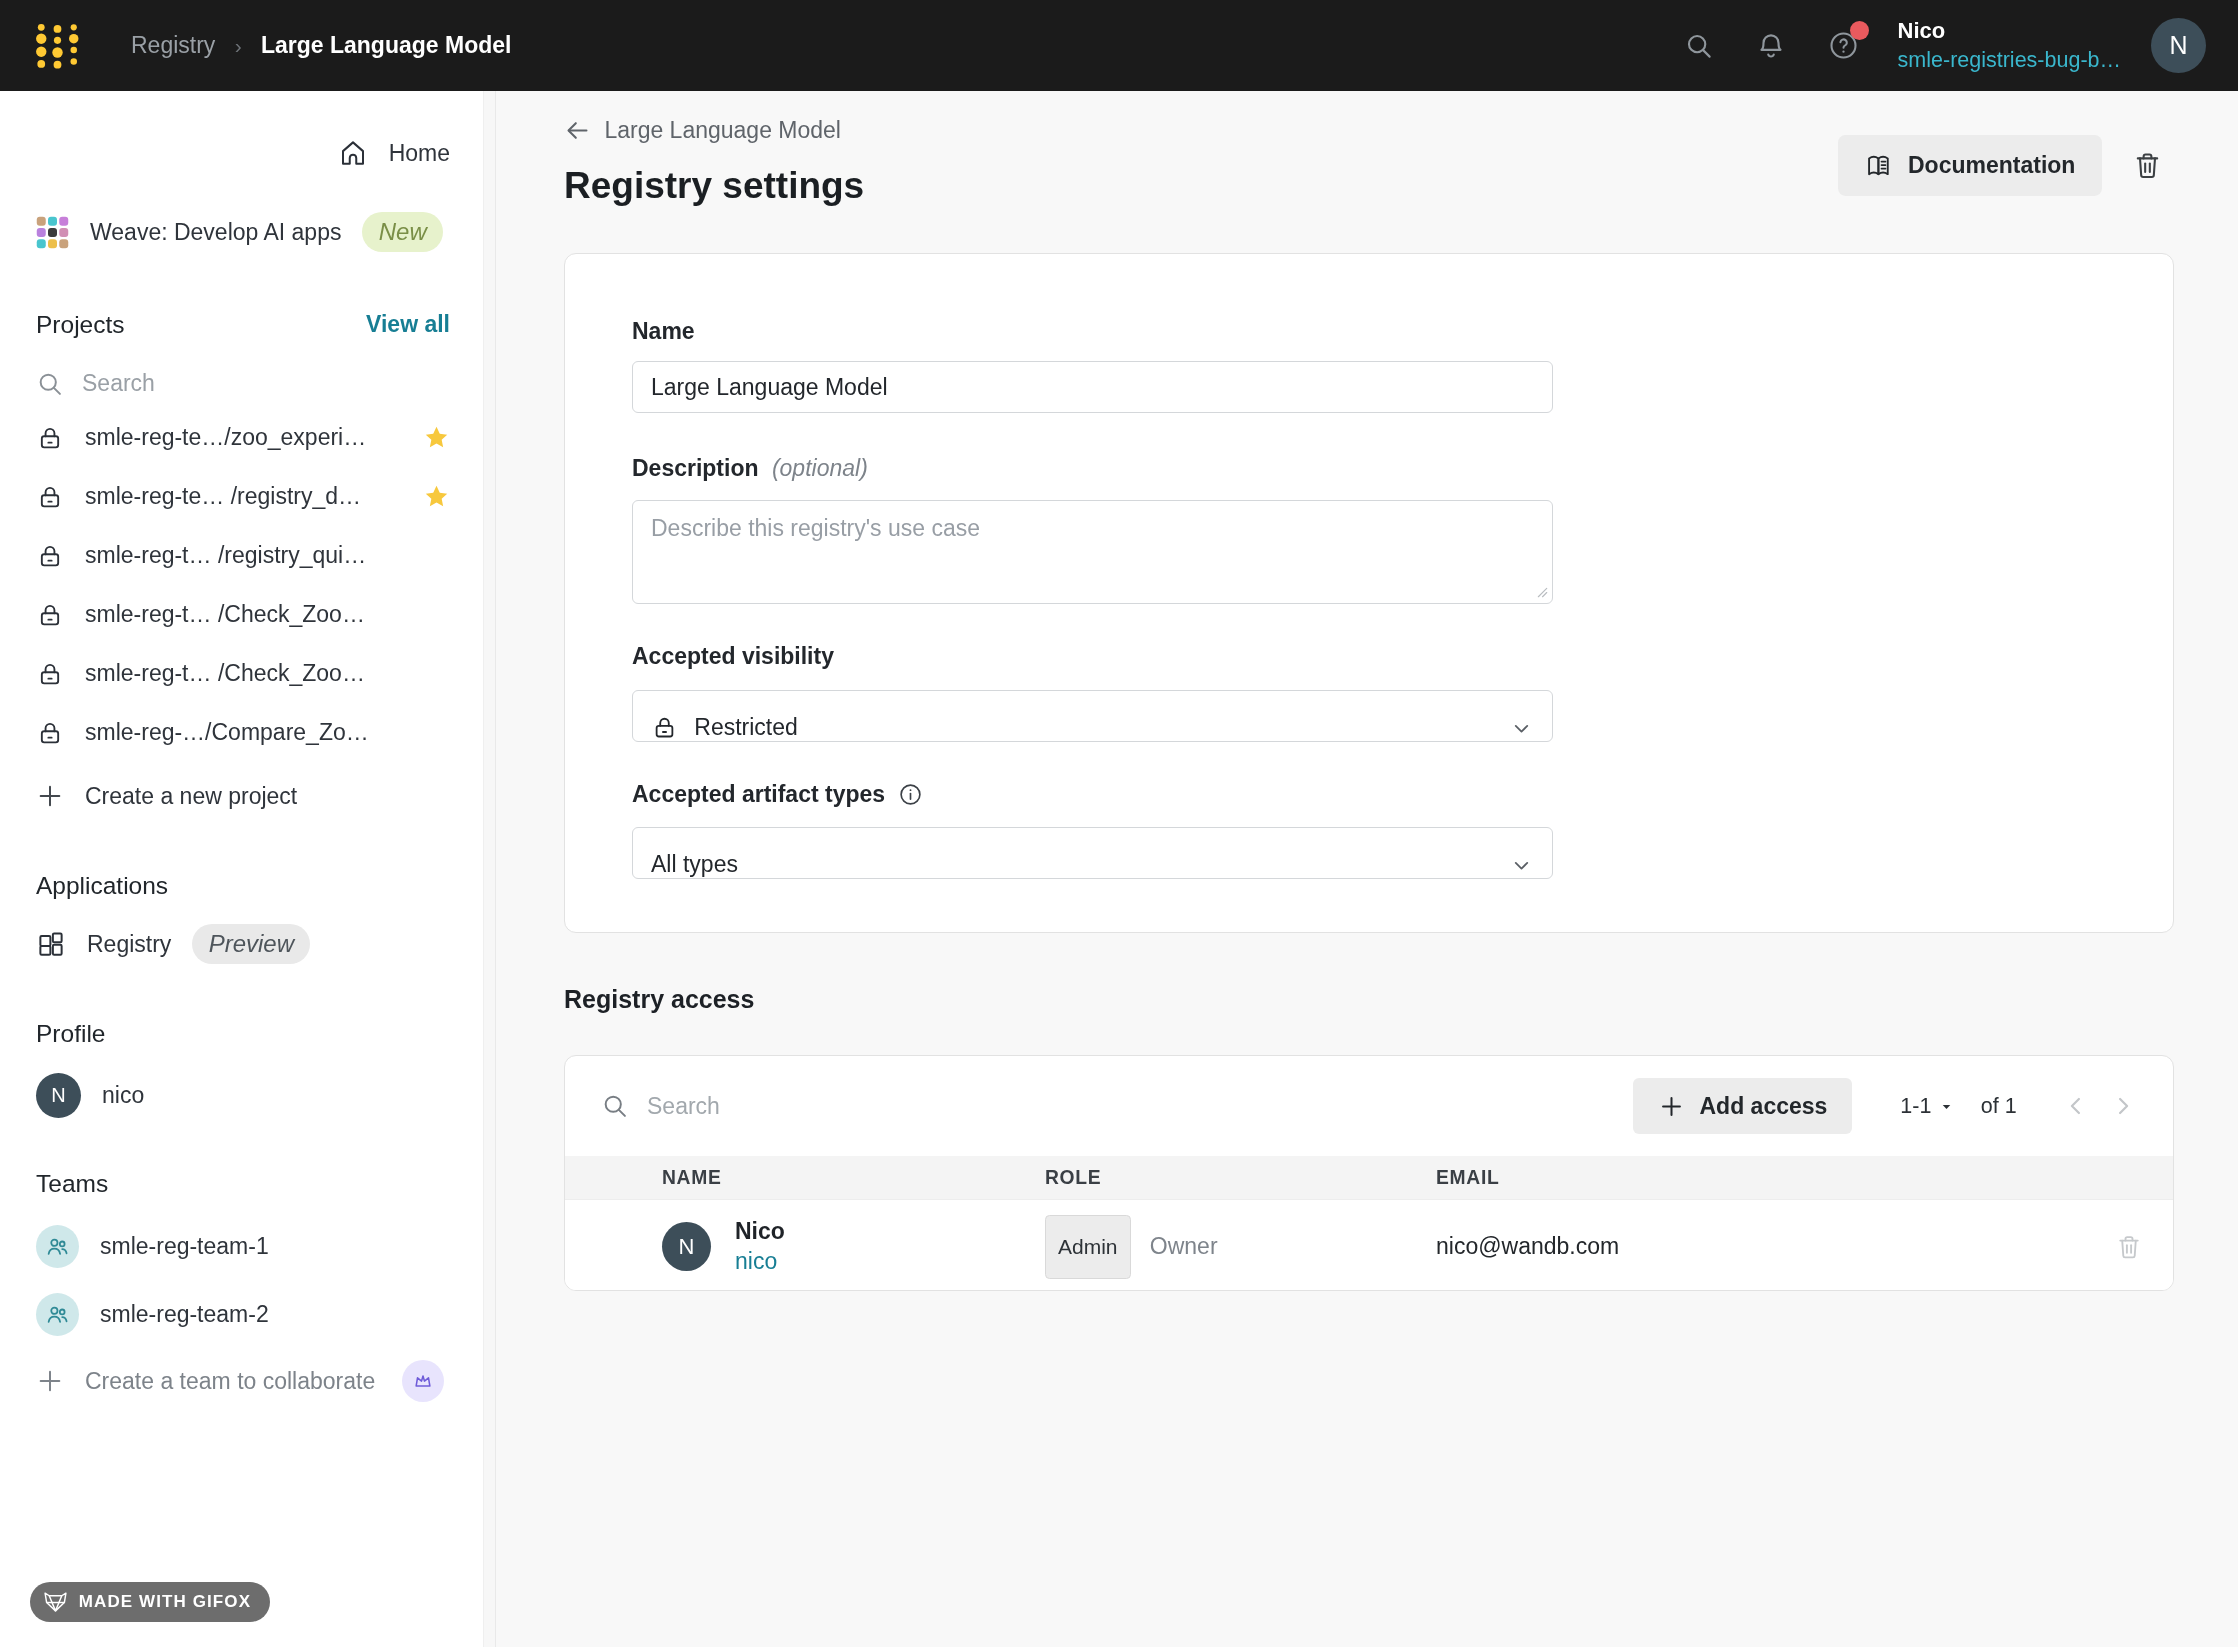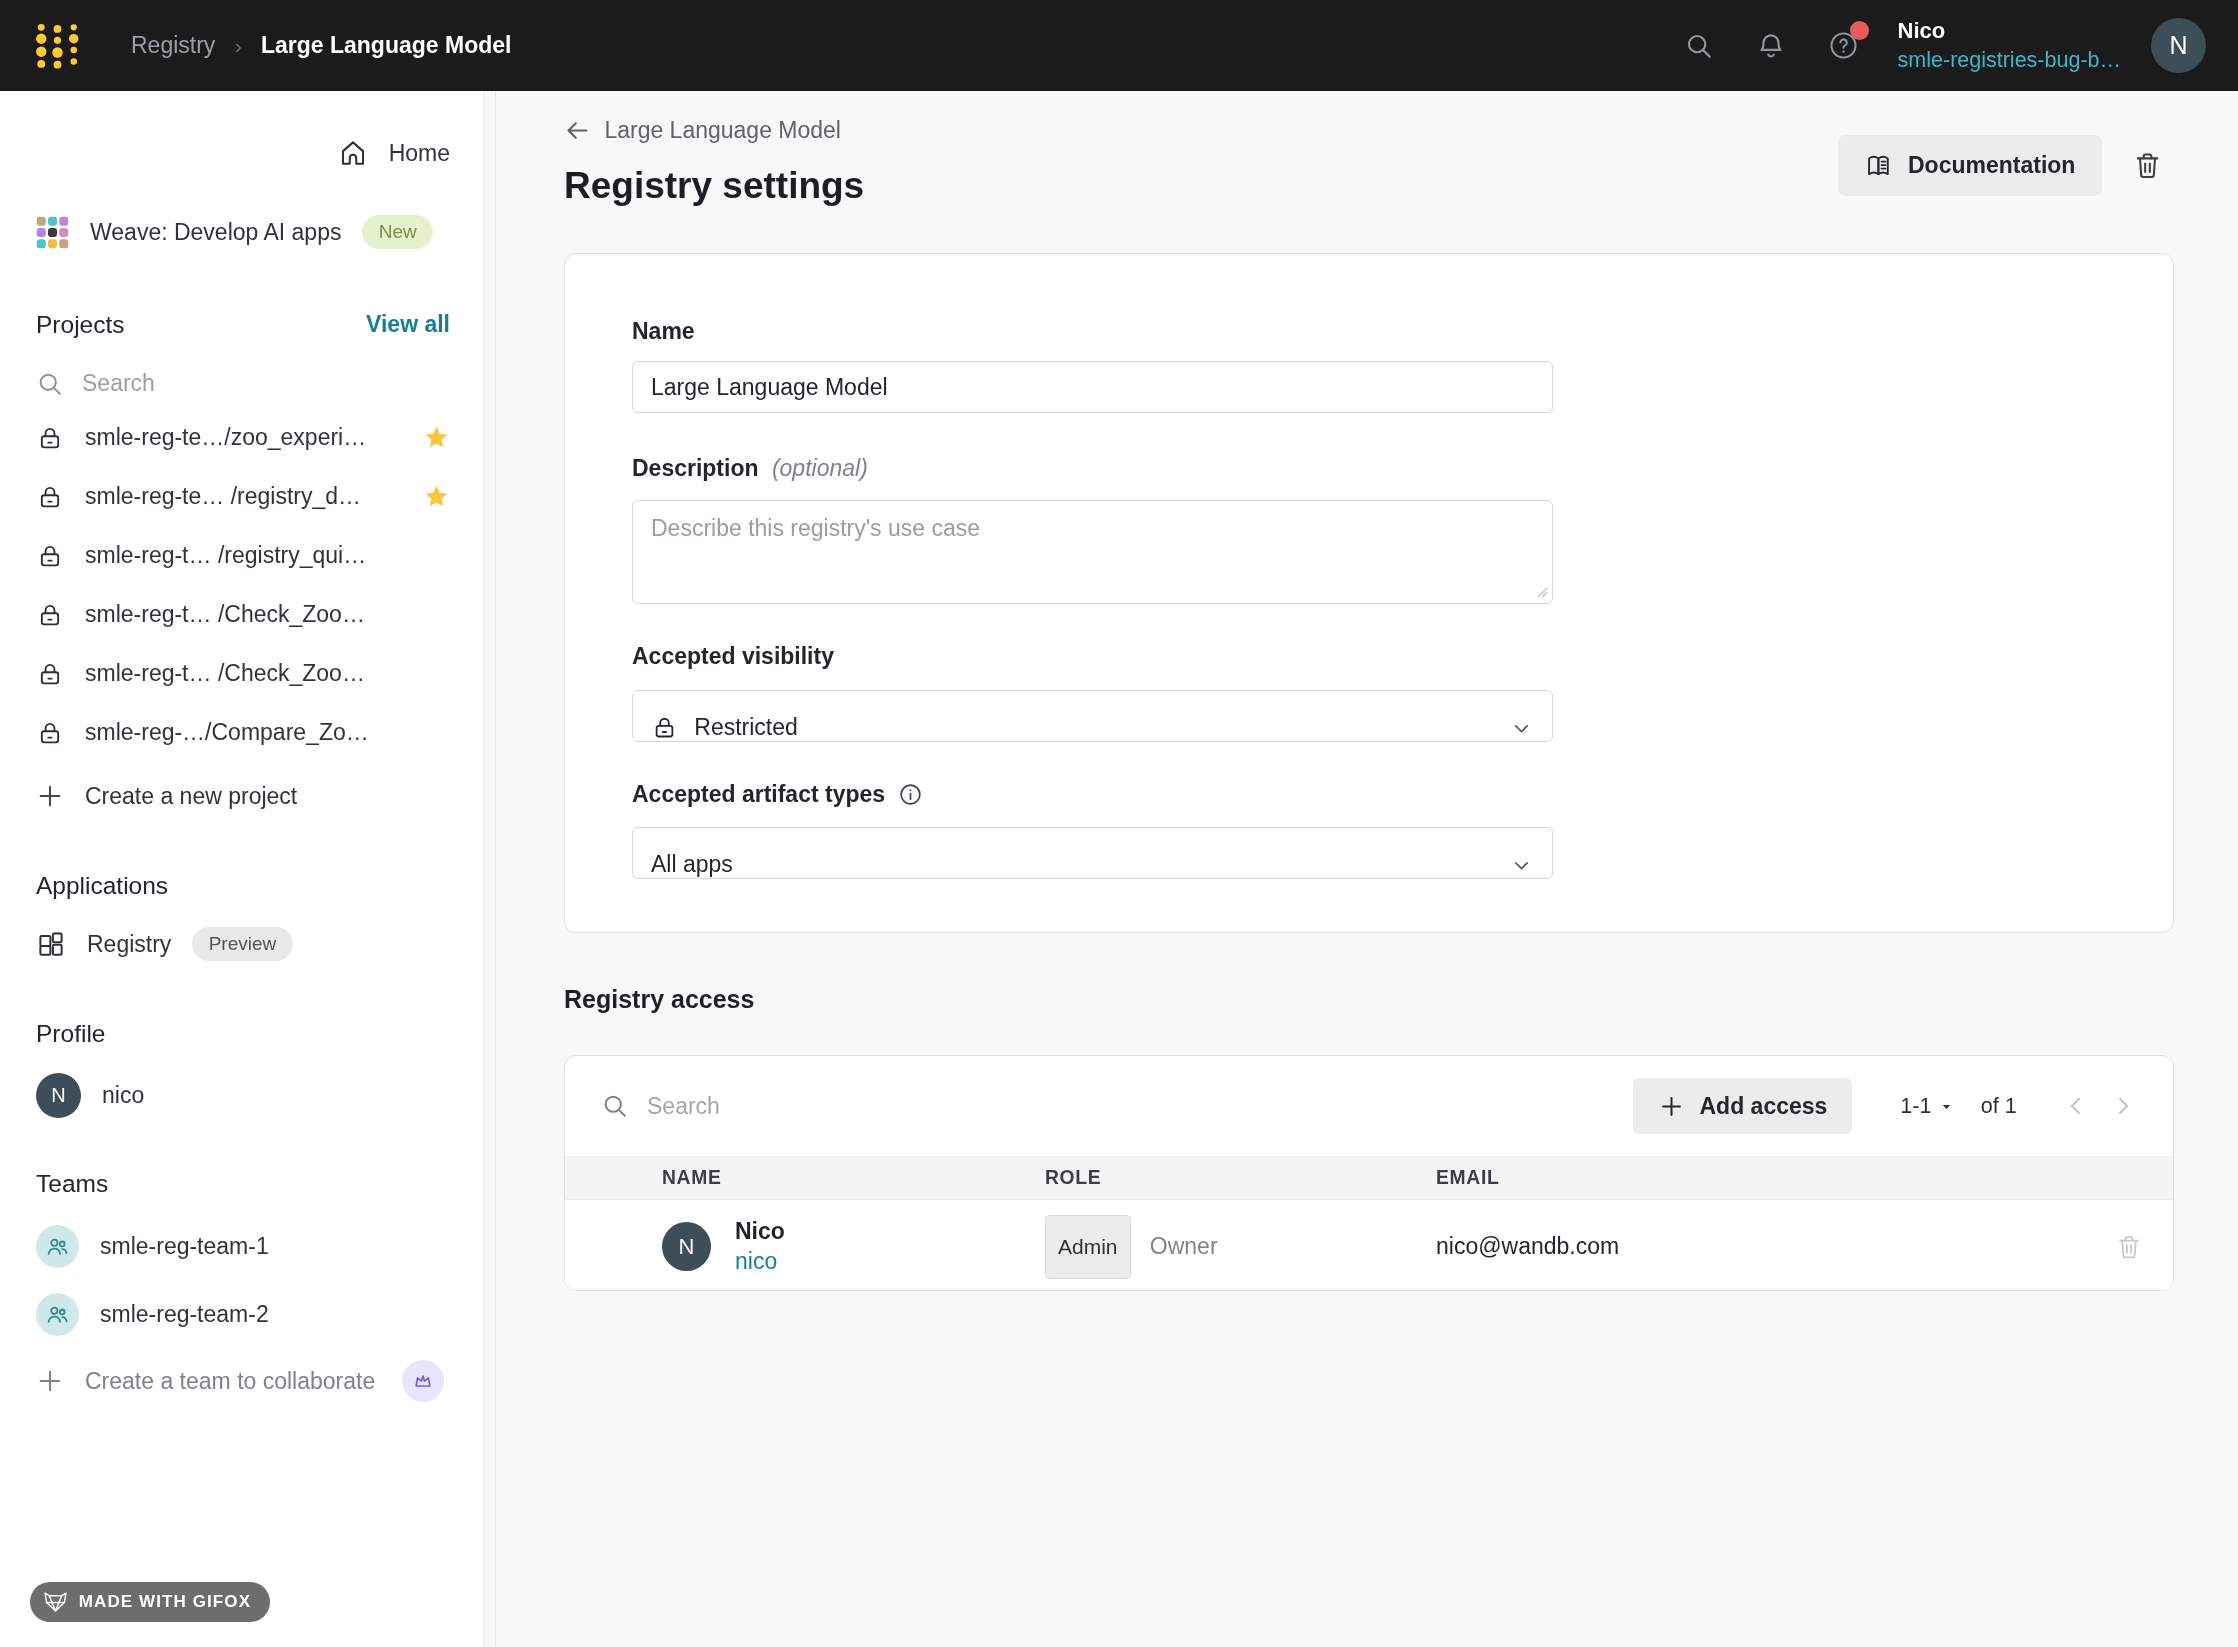--- a/index.html
+++ b/index.html
@@ -62,21 +62,21 @@
     font-family: inherit; background: transparent;
   }
   .row-search input::placeholder { color: #9aa0a6; }
   .row-project { height: 59px; }
   .row-project .lbl { overflow: hidden; text-overflow: ellipsis; }
   .row-project .star { margin-left: auto; }
   .row-create { height: 56px; margin-top: 6px; color: #43484e; }
   .hdr-apps { height: 49px; margin-top: 37px; }
   .row-registry { height: 59px; margin-top: 4.5px; }
   .badge-pill {
-    font-size: 19px; border-radius: 742px; padding: 6px 16.3px; white-space: nowrap;
+    font-size: 24px; border-radius: 742px; padding: 6px 16.3px; white-space: nowrap; font-style: italic;
   }
   .badge-new { background: #e7f2cc; color: #7a8f47; }
   .badge-preview { background: #e9e9e9; color: #4e555b; }
   .hdr-profile { height: 49px; margin-top: 36px; }
   .row-nico { height: 65px; margin-top: 4.5px; }
   .mini-avatar {
     width: 45px; height: 45px; border-radius: 50%; background: #3d4e59;
     color: #fff; font-size: 20px; display: flex; align-items: center; justify-content: center;
   }
   .hdr-teams { height: 49px; margin-top: 31px; }
@@ -522,21 +522,21 @@
     <span>Accepted artifact types</span>
     <span class="icon info-icon">
       <svg width="25" height="25" viewBox="0 0 24 24" fill="none" stroke="currentColor" stroke-width="1.6" stroke-linecap="round">
         <circle cx="12" cy="12" r="9"></circle>
           <line x1="12" y1="11" x2="12" y2="16.5"></line>
           <circle cx="12" cy="7.8" r="0.9" fill="currentColor" stroke="none"></circle>
       </svg>
     </span>
   </label>
   <div class="select-box">
-    <span>All apps</span>
+    <span>All types</span>
     <span class="chev icon">
       <svg width="25" height="25" viewBox="0 0 24 24" fill="none" stroke="currentColor" stroke-width="1.7" stroke-linecap="round" stroke-linejoin="round">
           <polyline points="6.5,9.5 12,15 17.5,9.5"></polyline>
         </svg>
     </span>
   </div>
 </section>
 
 <h2 class="access-title">Registry access</h2>
 

